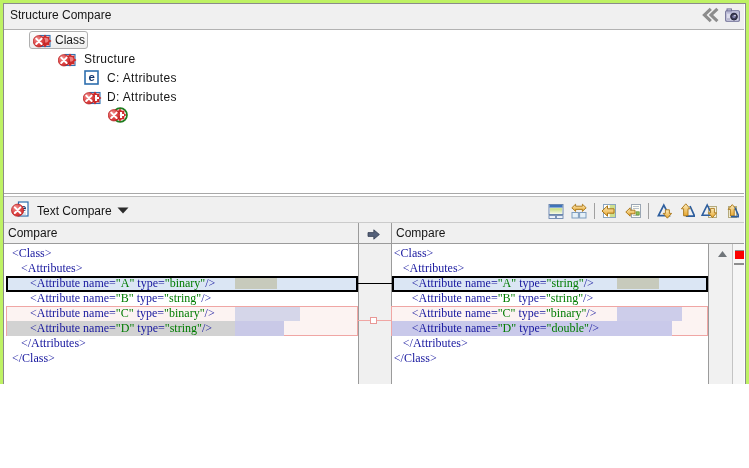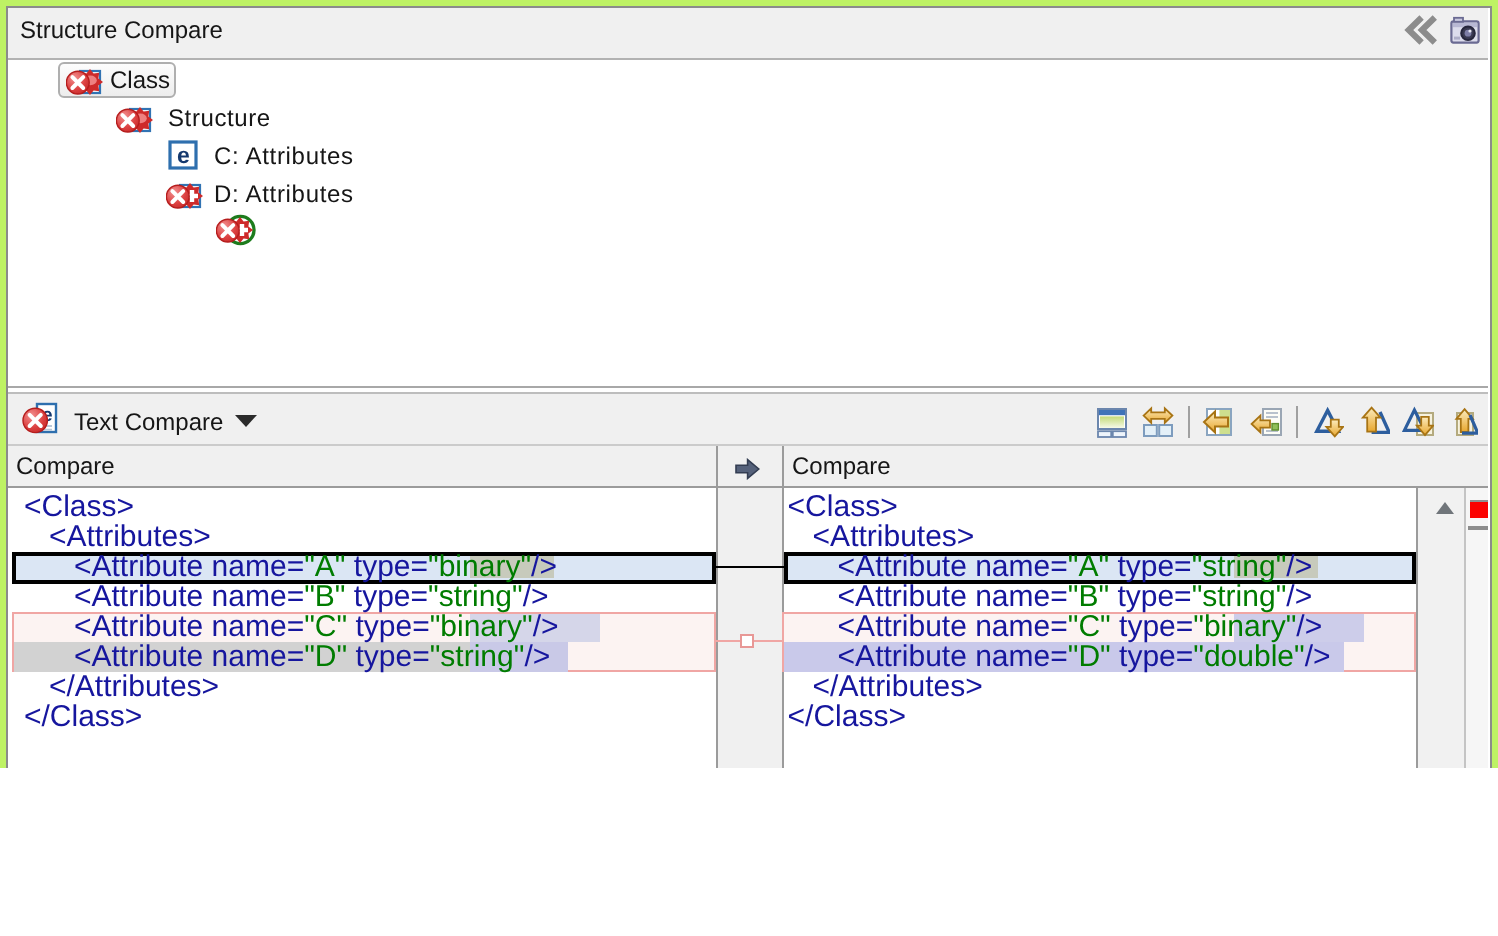--- a/index.html
+++ b/index.html
@@ -1,19 +1,19 @@
 <!DOCTYPE html>
 <html><head><meta charset="utf-8"><style>
 html,body{margin:0;padding:0}
 #root{position:relative;width:749px;height:384px;background:#bef264;font-family:"Liberation Sans",sans-serif;overflow:hidden}
 .abs{position:absolute}
 .hl{position:absolute;font-size:12px;color:#161616;white-space:nowrap}
 .mline{height:15px;line-height:15px;white-space:pre}
 .t{color:#16169e}.g{color:#007c00}
-#lpane,#rpane{position:absolute;top:245.5px;font-family:Liberation Sans, sans-serif;font-size:15px;color:#16169e}
+#lpane,#rpane{position:absolute;top:245.5px;font-family:Liberation Serif, serif;font-size:12px;color:#16169e}
 </style></head><body>
 <div id="root">
 <svg width="0" height="0" style="position:absolute">
       <defs>
 <linearGradient id="gold" x1="0" y1="0" x2="0" y2="1">
           <stop offset="0" stop-color="#fcecbe"></stop>
           <stop offset="1" stop-color="#e8a72e"></stop>
         </linearGradient>
 <linearGradient id="grn" x1="0" y1="0" x2="0" y2="1">
           <stop offset="0" stop-color="#c2da78"></stop>

